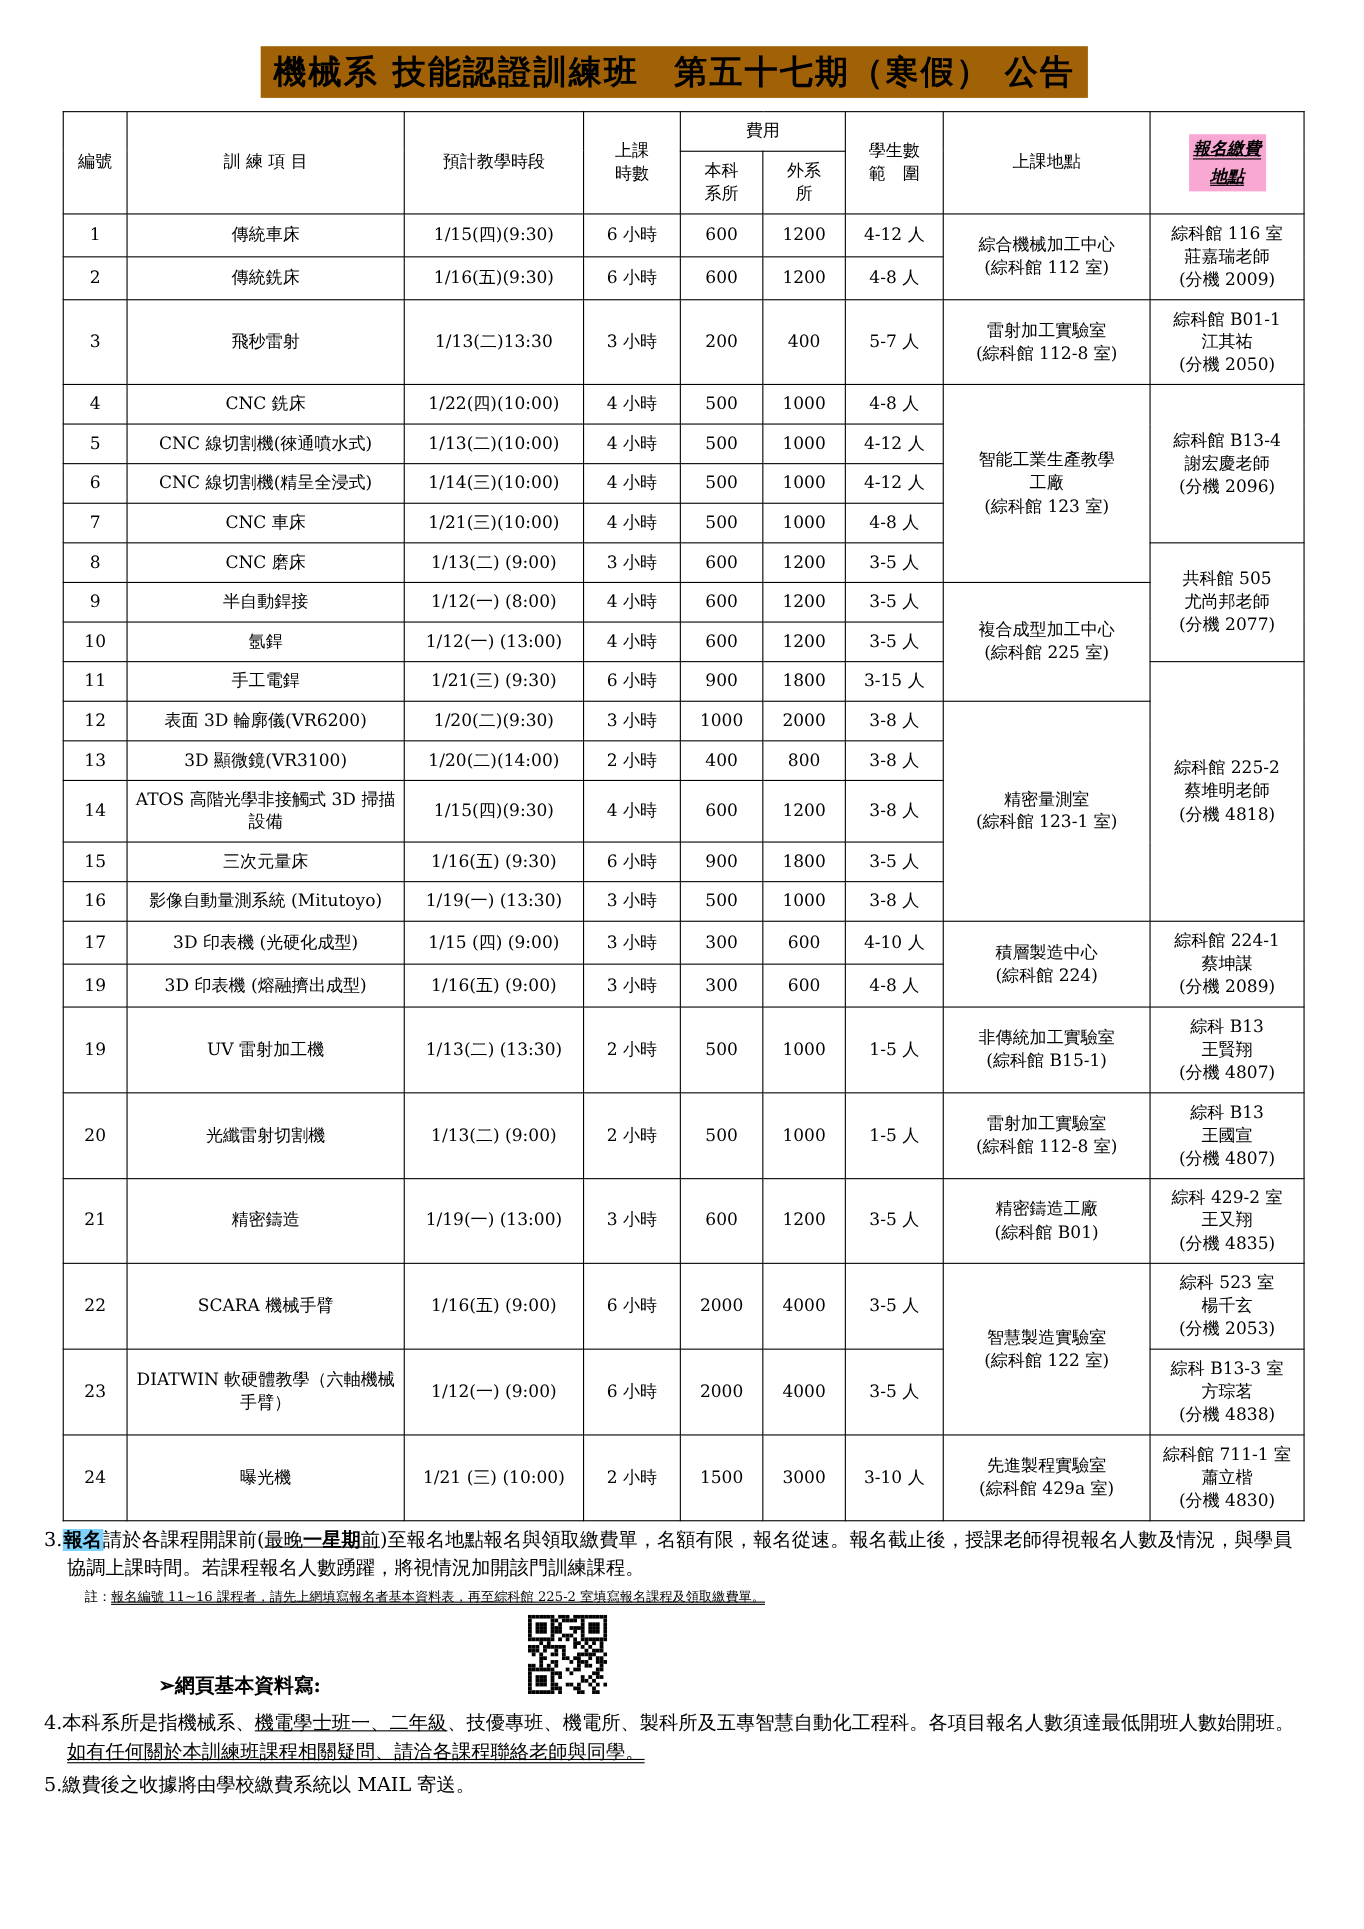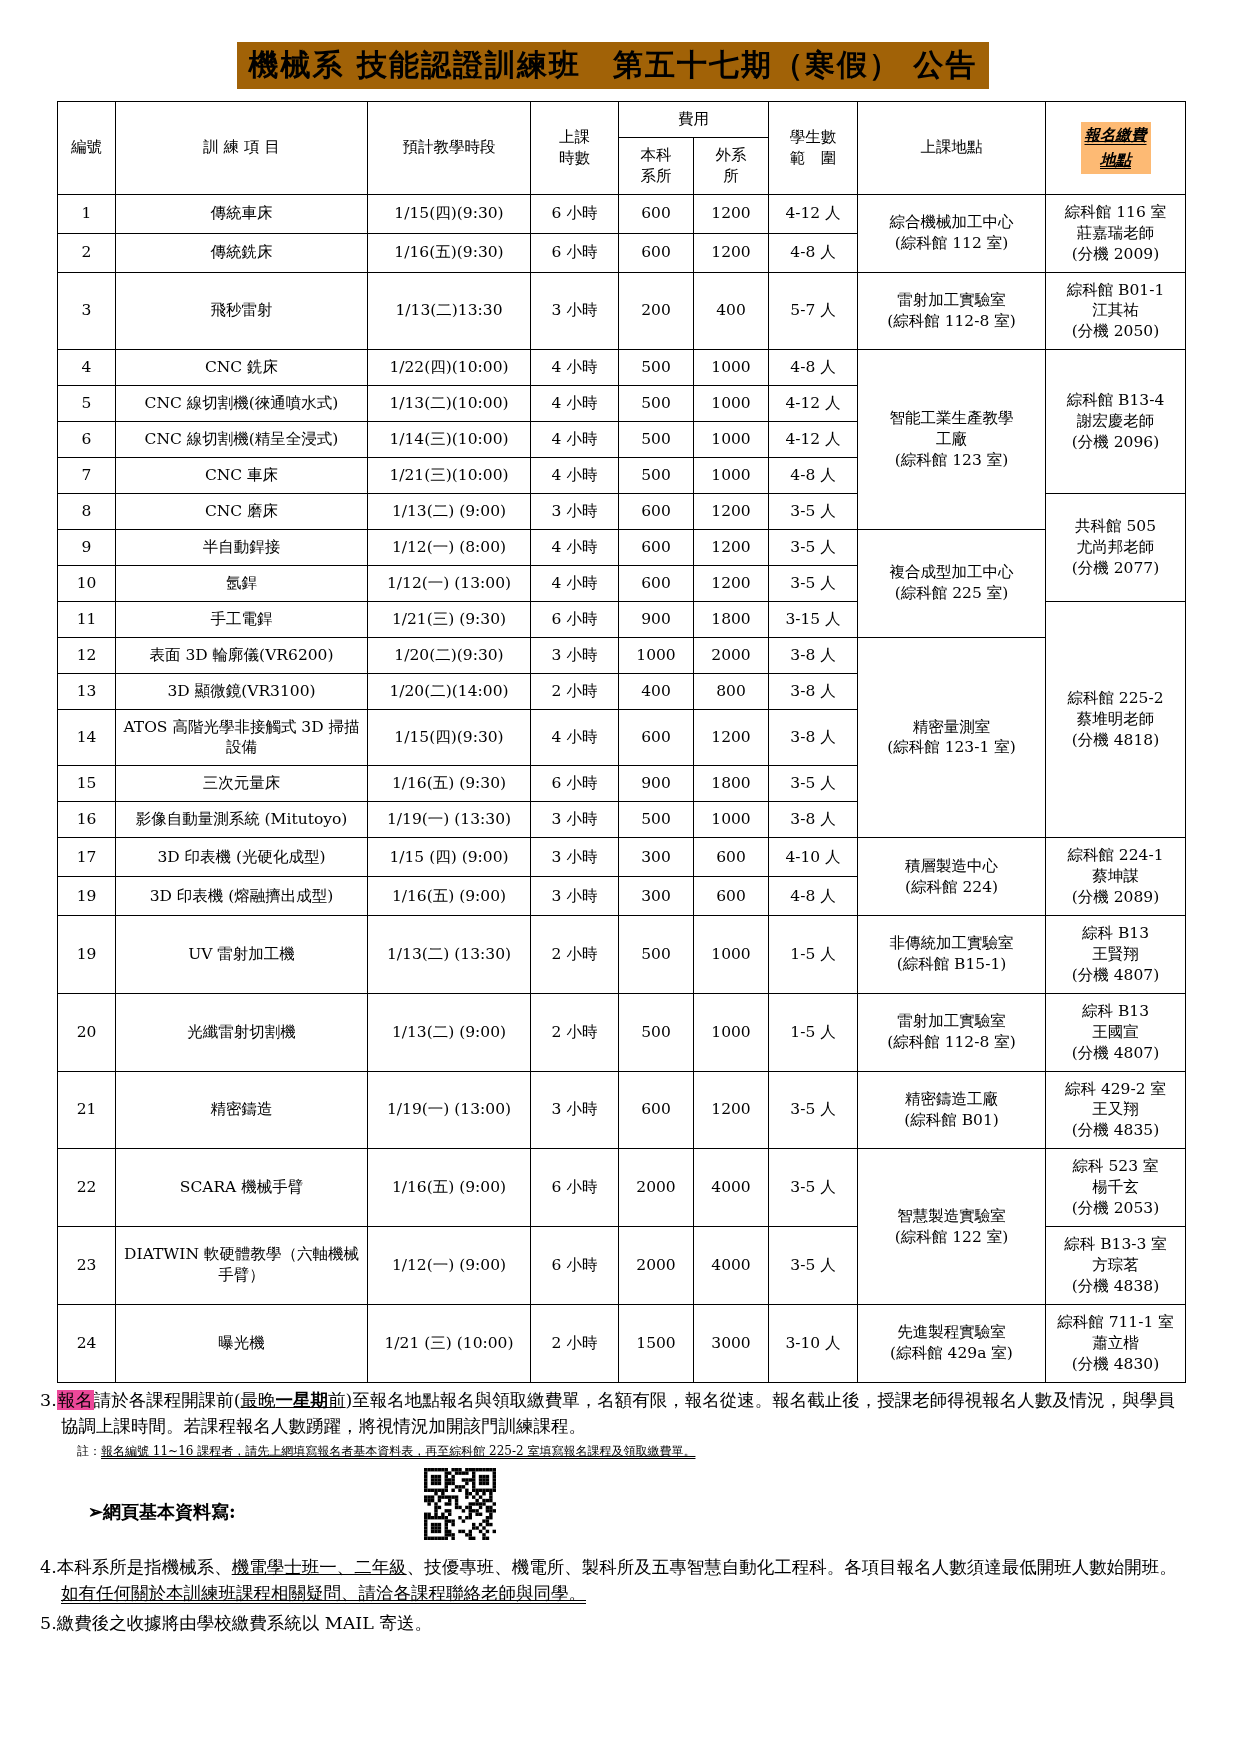--- a/index.html
+++ b/index.html
@@ -8,32 +8,32 @@
 
   .title-row { text-align:center; margin-bottom:12px; }
   .title-hl { display:inline-block; background:#a16207; font-size:30px; font-weight:bold; padding:3px 12px; letter-spacing:2px; }
 
   .para { font-size:17.5px; line-height:1.5; margin-bottom:3px; padding-left:21px; text-indent:-21px; }
   .para.bold { font-weight:bold; }
   .u { text-decoration:underline; }
   .uu { text-decoration:underline double; }
   .bi { font-weight:bold; font-style:italic; text-decoration:underline; }
   .b { font-weight:bold; }
-  .hl { background:#ec4899; font-weight:normal; padding:0 1px; }
+  .hl { background:#7dd3fc; font-weight:bold; padding:0 1px; }
 
   table.course { border-collapse:collapse; width:1128px; margin:6px 0 4px 17px; table-layout:fixed; }
   table.course th, table.course td { border:1.5px solid #000; text-align:center; vertical-align:middle; font-size:15.5px; line-height:1.35; padding:7px 3px; font-weight:normal; }
   table.course th { white-space:pre-line; }
   .pre { white-space:pre-line; }
   td.cell-course { text-align:left; padding-left:14px; }
   th.reg-head { padding:4px 2px; }
-  th.reg-head .reg-inner { display:inline-block; background:#fdba74; font-weight:bold; font-style:italic; text-decoration:underline double; padding:1px 4px; white-space:pre-line; line-height:1.6; }
+  th.reg-head .reg-inner { display:inline-block; background:#f9a8d4; font-weight:bold; font-style:italic; text-decoration:underline double; padding:1px 4px; white-space:pre-line; line-height:1.6; }
 
   .note-sub { font-size:12px; line-height:1.5; padding-left:37px; margin-bottom:6px; }
-  .qr-row { display:flex; align-items:center; margin:8px 0 10px 48px;gap:40px; }
+  .qr-row { display:flex; align-items:flex-end; margin:8px 0 10px 104px;gap:40px; }
   .qr-label { font-size:18px; font-weight:bold; padding-top:12px; }
   .qr-box { margin-left:148px; }
 </style>
 </head>
 <body>
 
 <div class="page">
 
   <div class="title-row">
     <span class="title-hl">機械系 技能認證訓練班　第五十七期（寒假） 公告</span>

